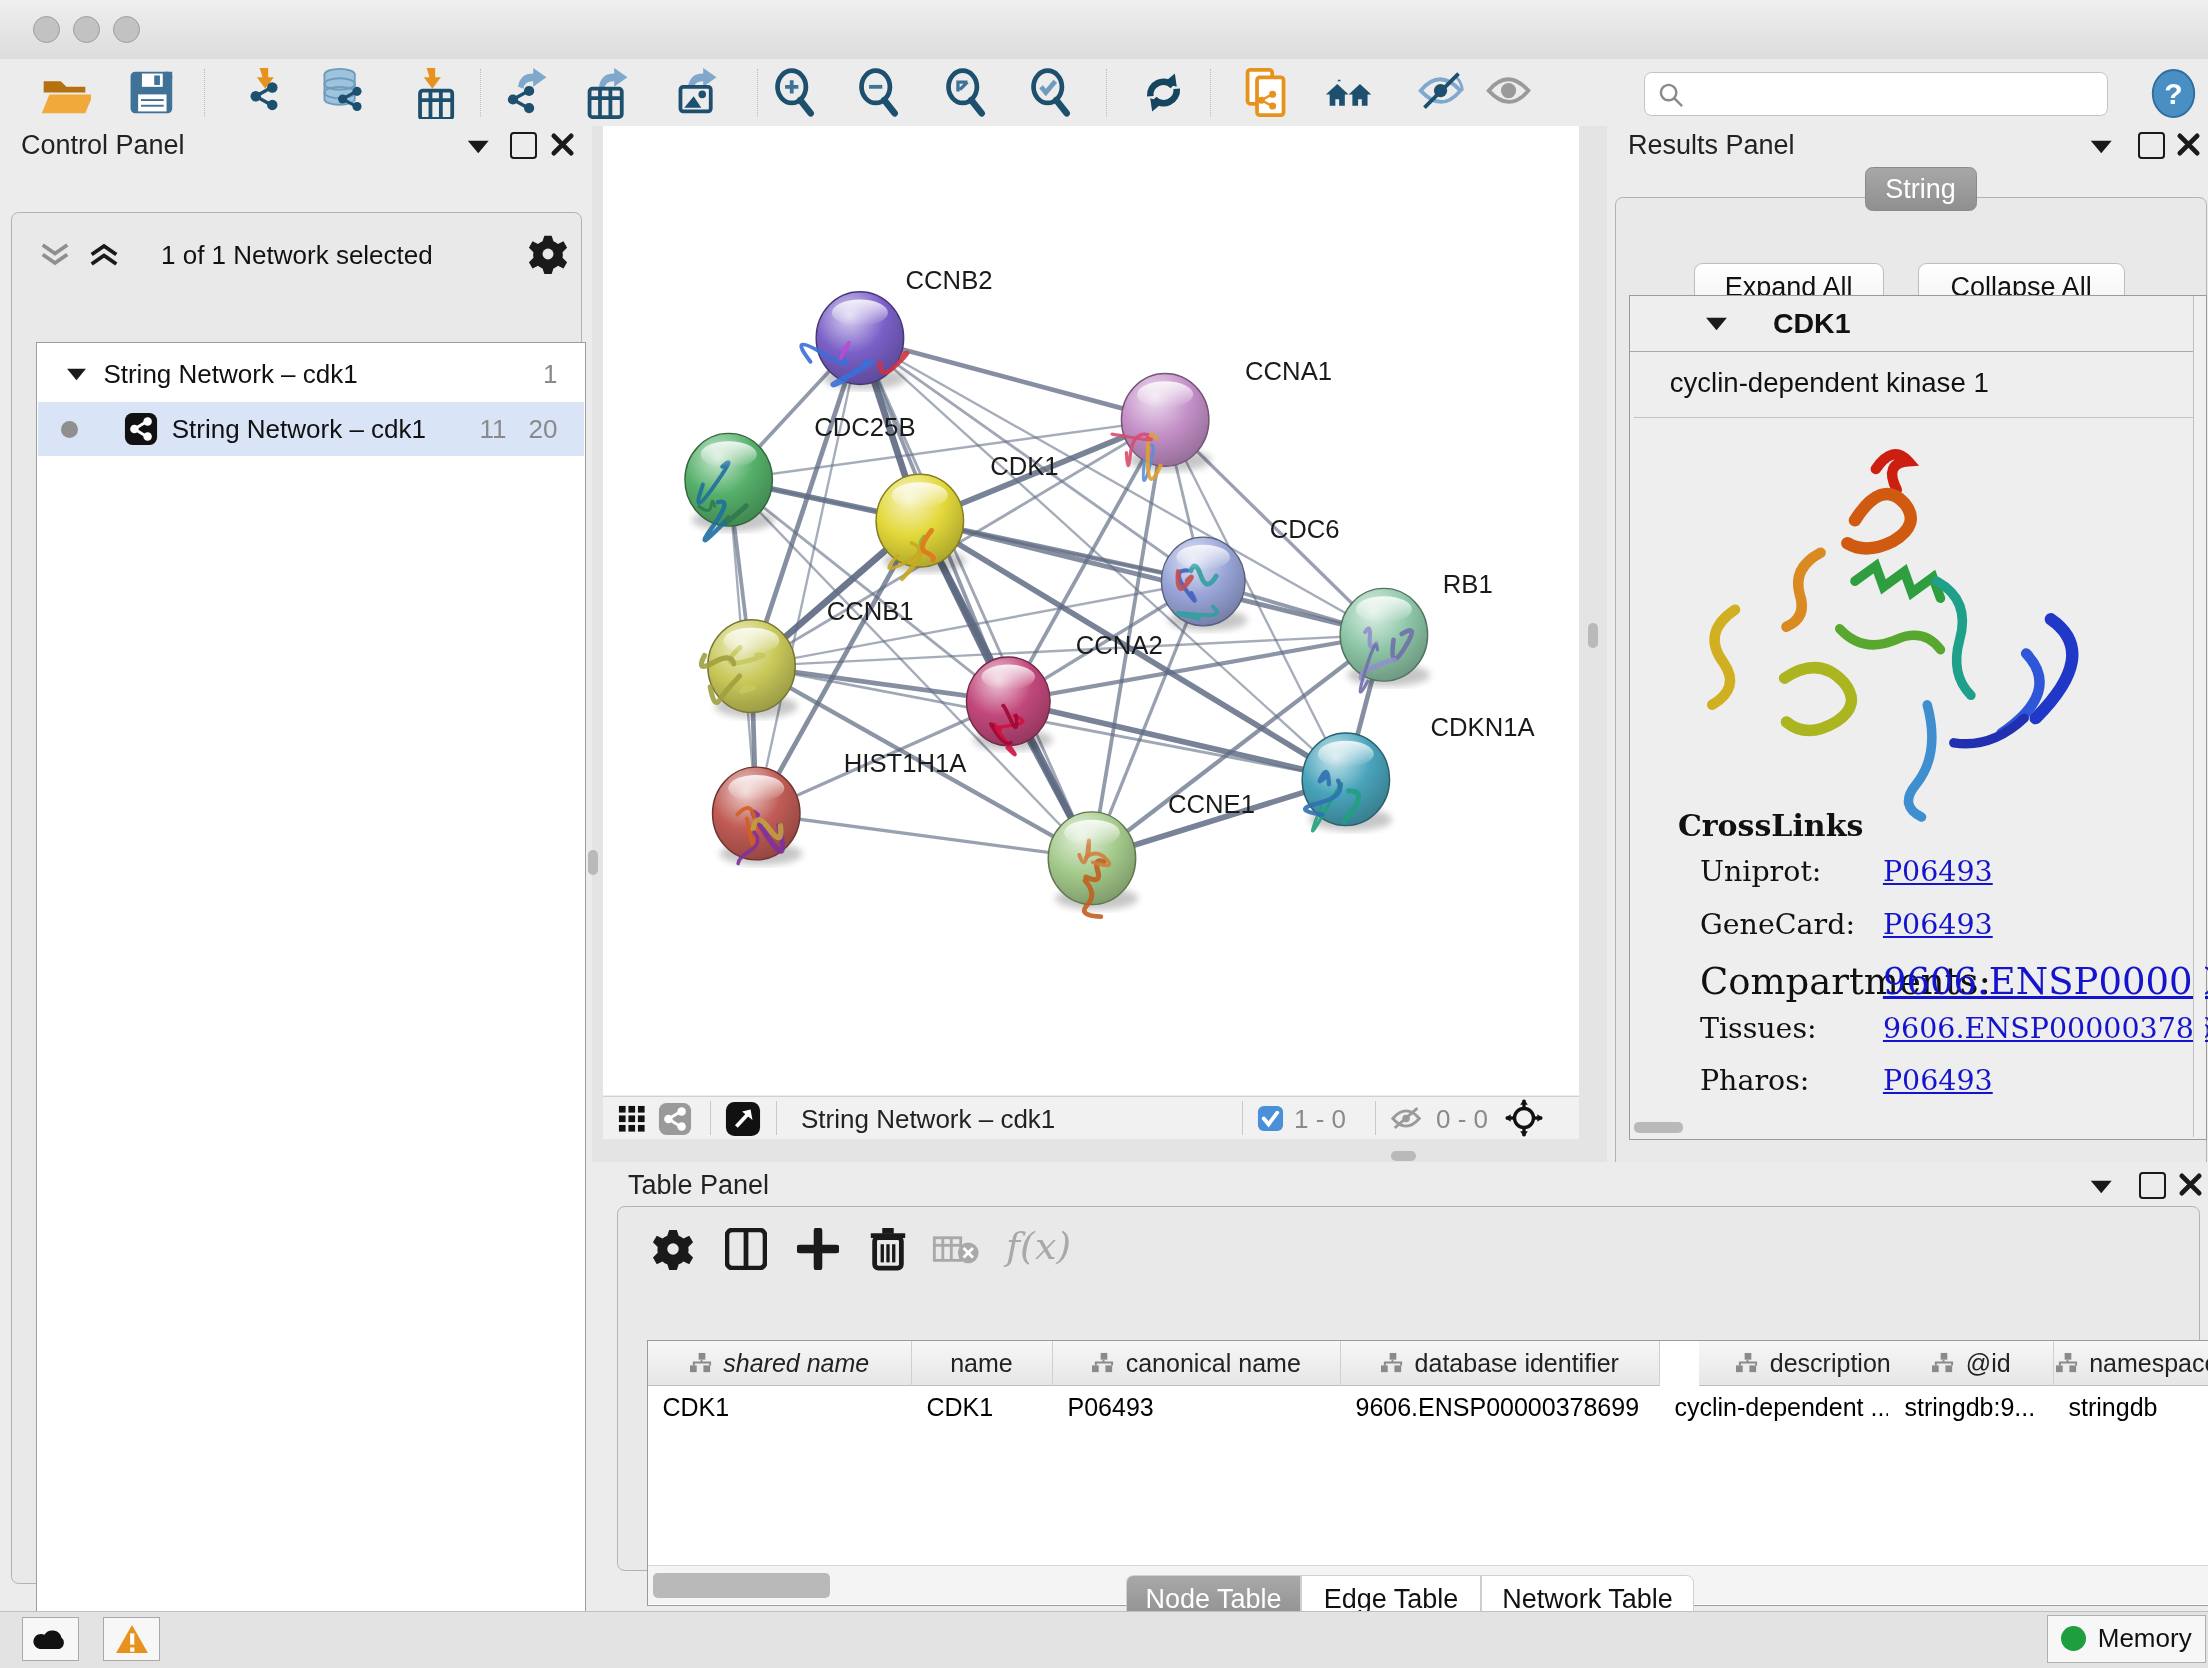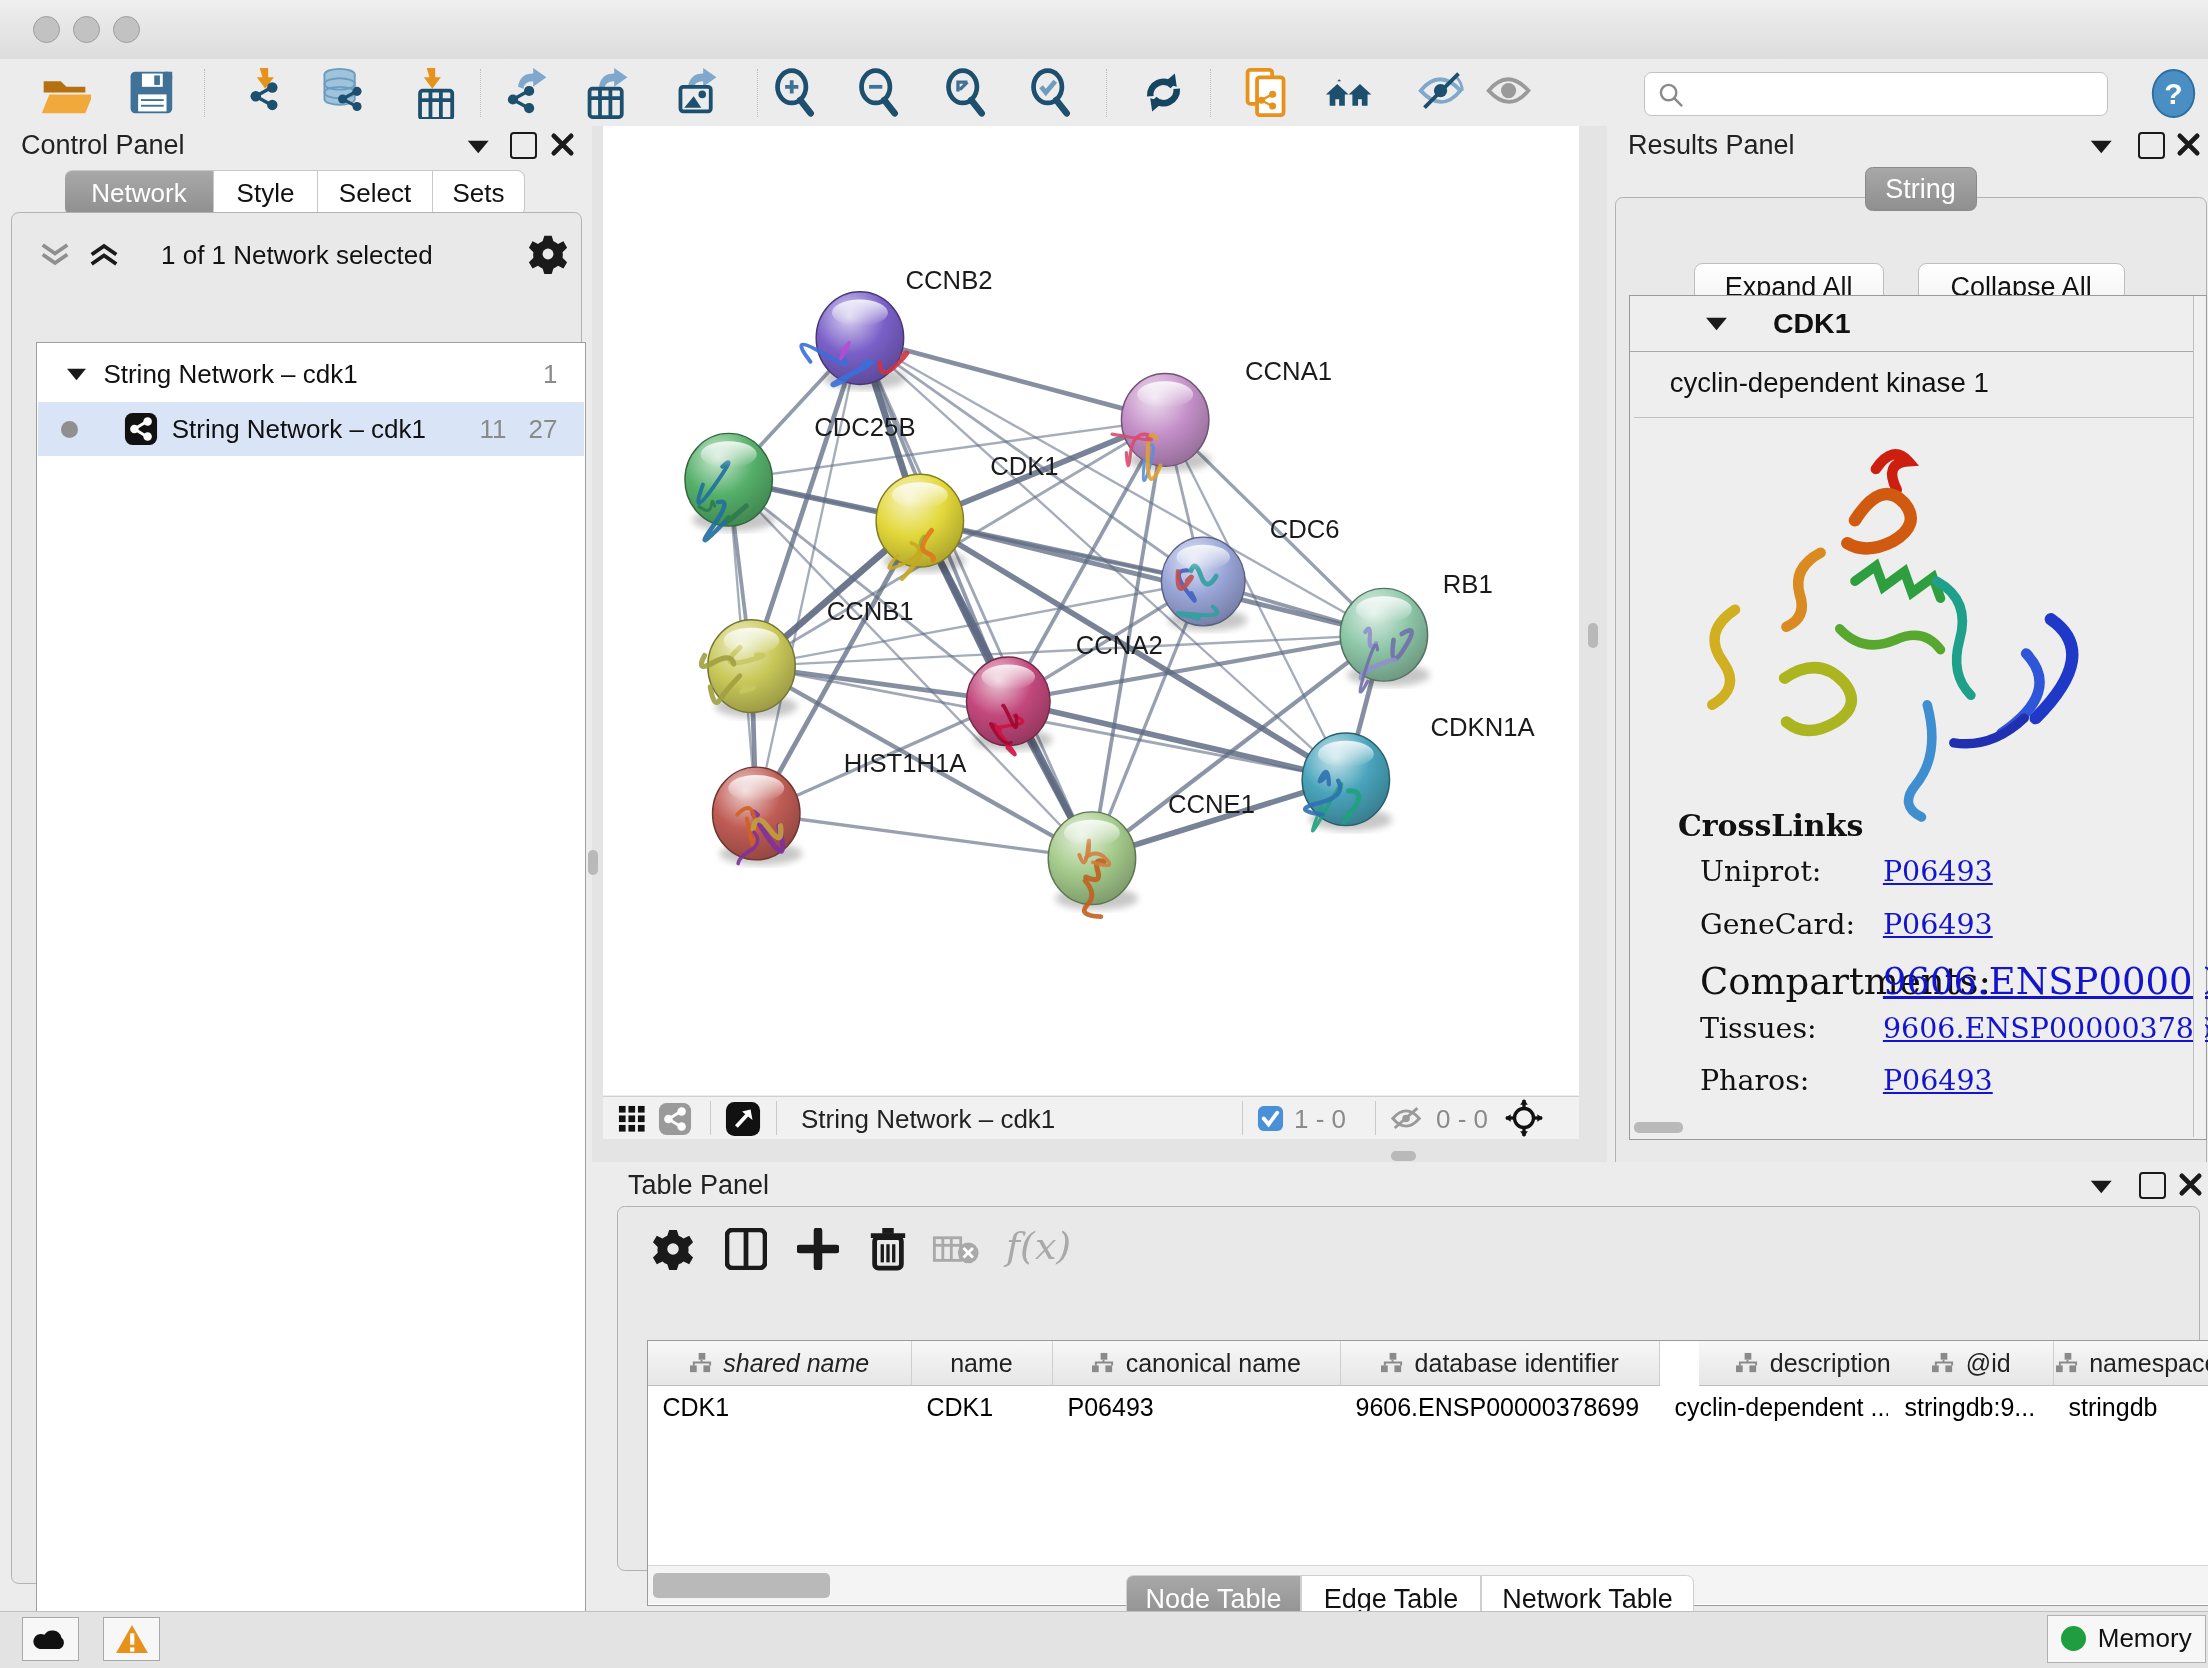--- a/index.html
+++ b/index.html
@@ -231,21 +231,20 @@
 
   <div id="control-panel" class="abs">
     <div class="abs panel-title" style="left:21px;top:3.8px">Control Panel</div>
     <svg class="abs" style="left:464px;top:11.4px" width="28.5" height="19" viewBox="0 0 30 20">
         <polygon points="4,4 26,4 15,17" fill="#1a1a1a"></polygon>
       </svg>
     <div class="abs" style="left:510px;top:5.7px;width:23px;height:23px;border:2.9px solid #1a1a1a;border-radius:3.8px"></div>
     <svg class="abs" style="left:550px;top:5.7px" width="25" height="25" viewBox="0 0 26 26">
         <path d="M4 4 L22 22 M22 4 L4 22" stroke="#1a1a1a" stroke-width="5" stroke-linecap="round"></path>
       </svg>
-    <div id="cp-tabs" class="abs" style="left:65px;top:44px"><div class="tab gray-tab" style="width: 148px; border-radius: 7.6px 0px 0px 7.6px;">Network</div><div class="tab white-tab" style="width: 103px;">Style</div><div class="tab white-tab" style="width: 114px;">Select</div><div class="tab white-tab" style="width: 91px; border-radius: 0px 7.6px 7.6px 0px;">Sets</div></div>
     <div class="inner-box abs" style="left:11.4px;top:86px;width:569px;height:1370px">
       <svg class="abs" style="left:25px;top:28.5px" width="36" height="25" viewBox="0 0 38 26">
           <path d="M6 3 L19 12 L32 3 M6 13 L19 22 L32 13" fill="none" stroke="#8f8f8f" stroke-width="4"></path>
         </svg>
       <svg class="abs" style="left:74px;top:28.5px" width="36" height="25" viewBox="0 0 38 26">
           <path d="M6 23 L19 14 L32 23 M6 13 L19 4 L32 13" fill="none" stroke="#1a1a1a" stroke-width="4"></path>
         </svg>
       <div class="abs" style="left:0;top:27px;width:569px;text-align:center;font-size:26px;color:#111">1 of 1 Network selected</div>
       <svg class="abs" style="left:516px;top:21px" width="40" height="40" viewBox="0 0 44 44">
           <g transform="translate(22,22)">
@@ -268,21 +267,21 @@
               <g stroke="#fff" stroke-width="3">
                 <line x1="11" y1="18" x2="24" y2="10"></line>
                 <line x1="11" y1="18" x2="24" y2="26"></line>
               </g>
               <circle cx="11" cy="18" r="4.5" fill="#fff"></circle>
               <circle cx="25" cy="10" r="4.5" fill="#fff"></circle>
               <circle cx="25" cy="26" r="4.5" fill="#fff"></circle>
             </svg>
           <span style="margin-left:13.3px">String Network – cdk1</span>
           <span class="cnt" style="position:absolute;right:78px">11</span>
-          <span class="cnt" style="position:absolute;right:27px">27</span>
+          <span class="cnt" style="position:absolute;right:27px">20</span>
         </div>
       </div>
     </div>
   </div>
 
   <div class="gap abs" style="left:592px;top:126px;width:11.4px;height:1485px"></div>
   <div class="gap abs" style="left:1579px;top:126px;width:28.5px;height:1036px"></div>
   <div class="gap abs" style="left:603px;top:1138px;width:976px;height:25px"></div>
   <div class="handle abs" style="left:588px;top:850px;width:9.5px;height:25px"></div>
   <div class="handle abs" style="left:1588px;top:623px;width:9.5px;height:25px"></div>

